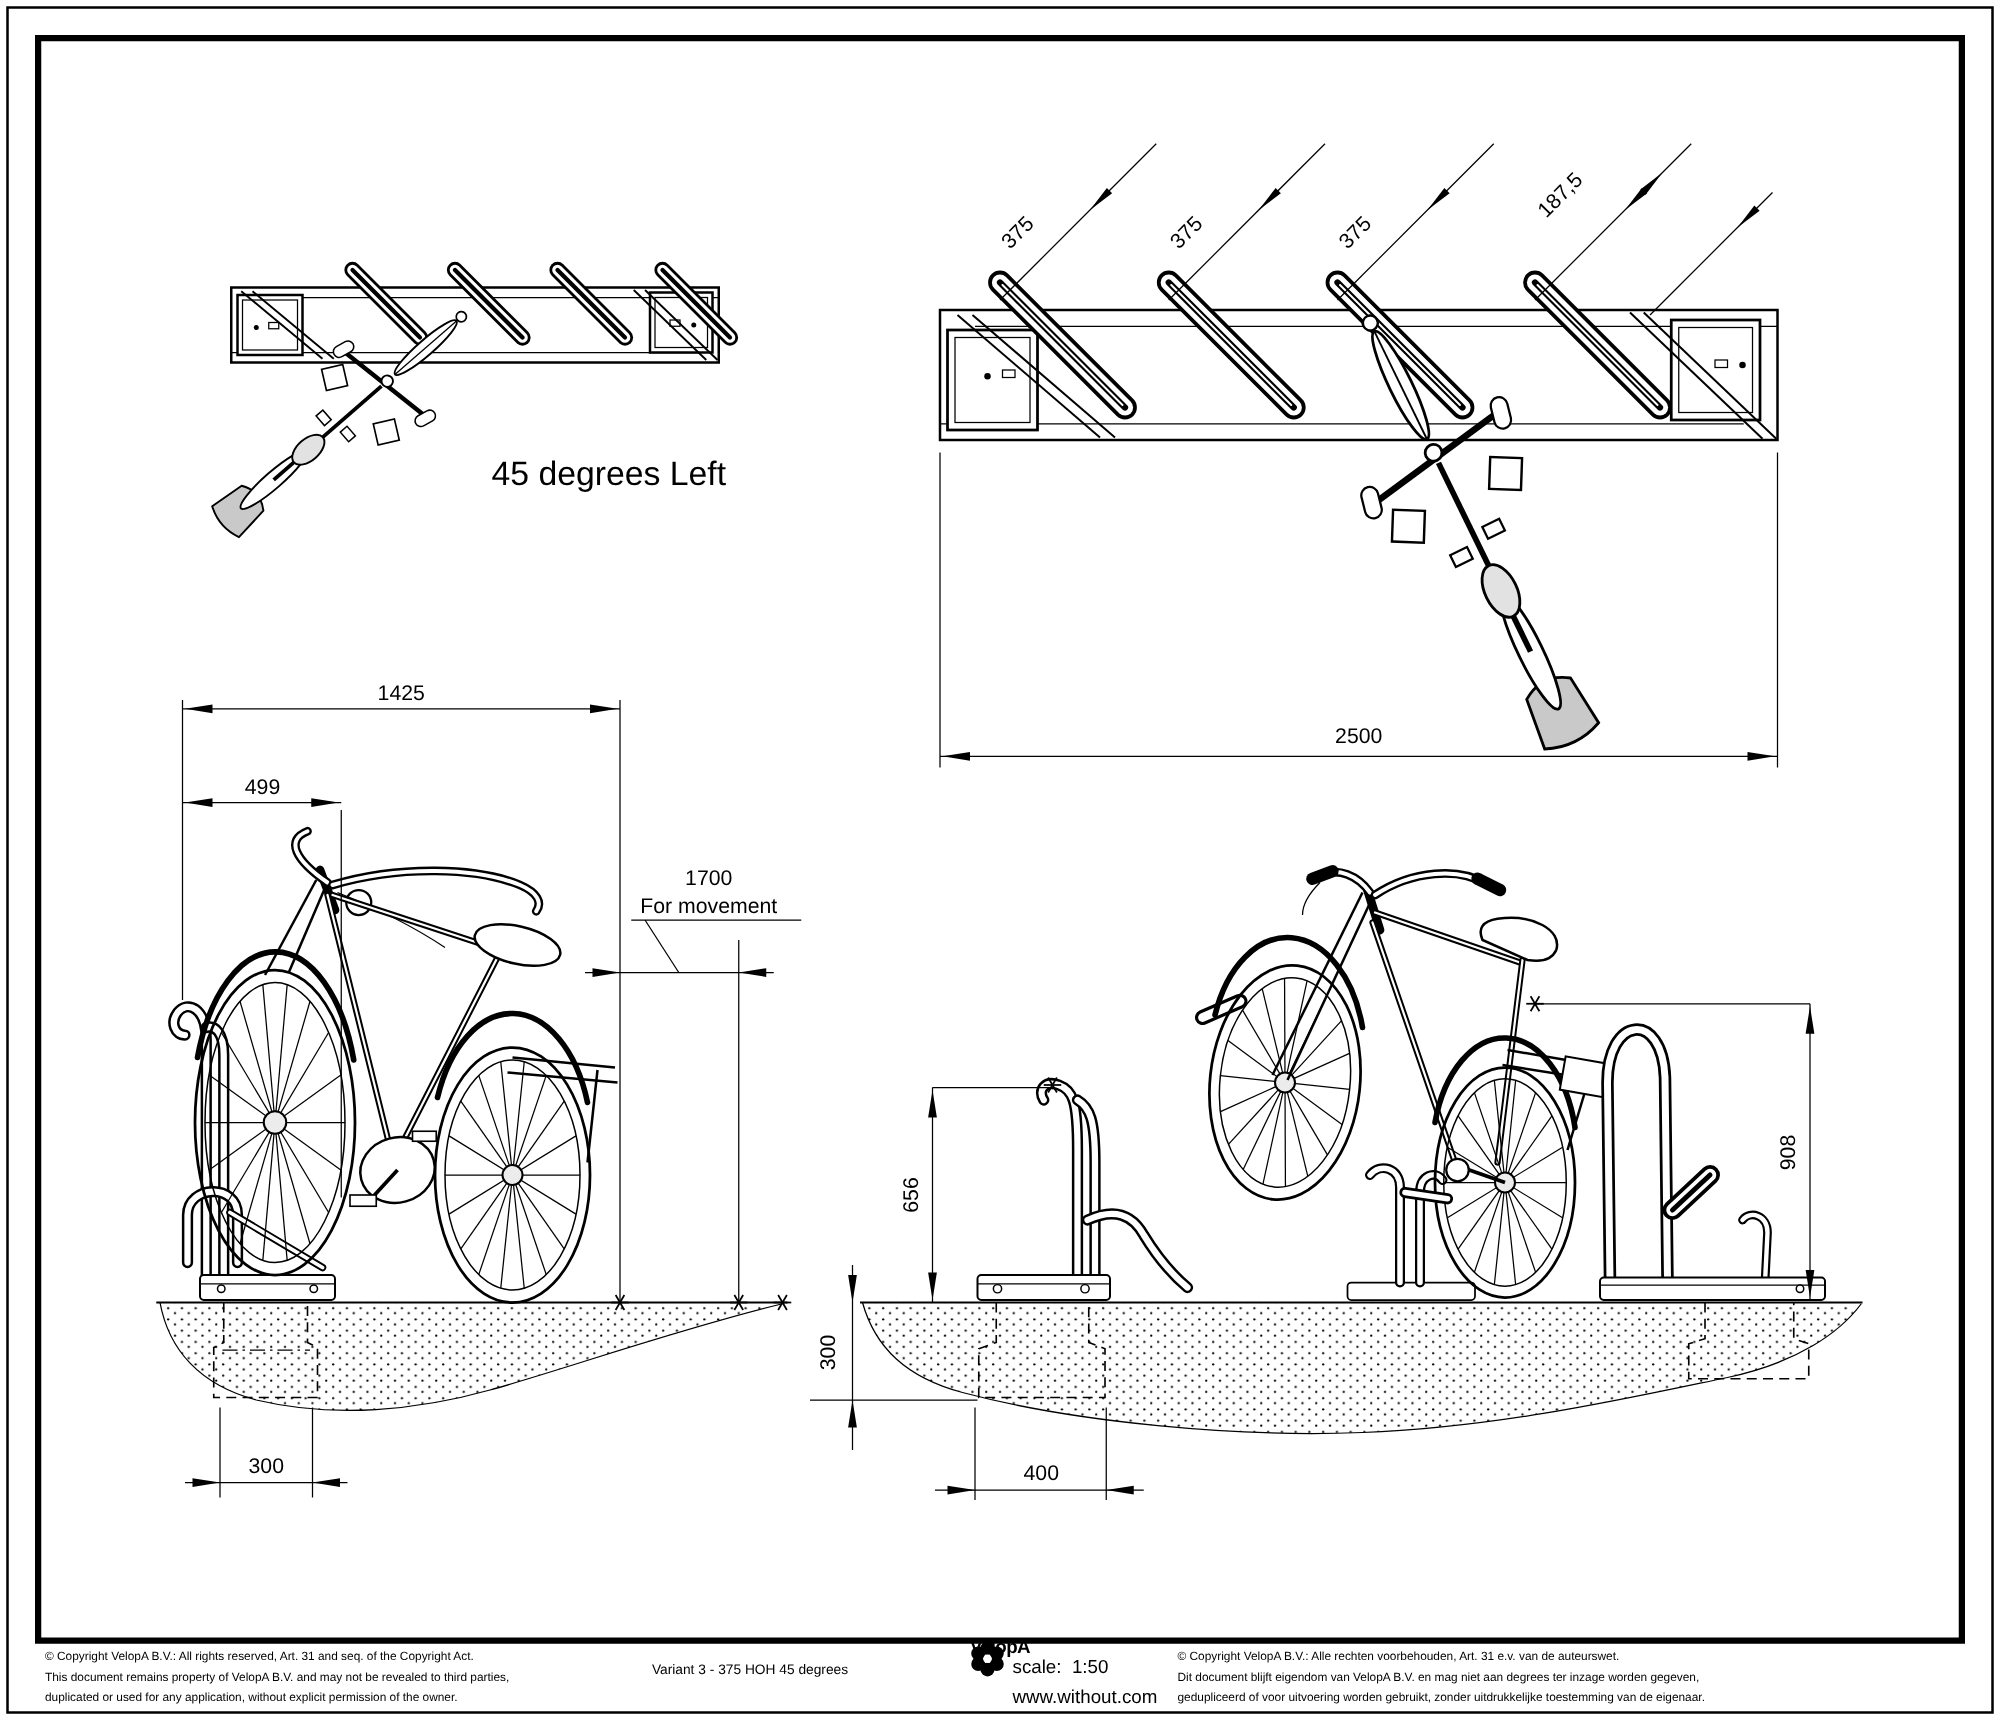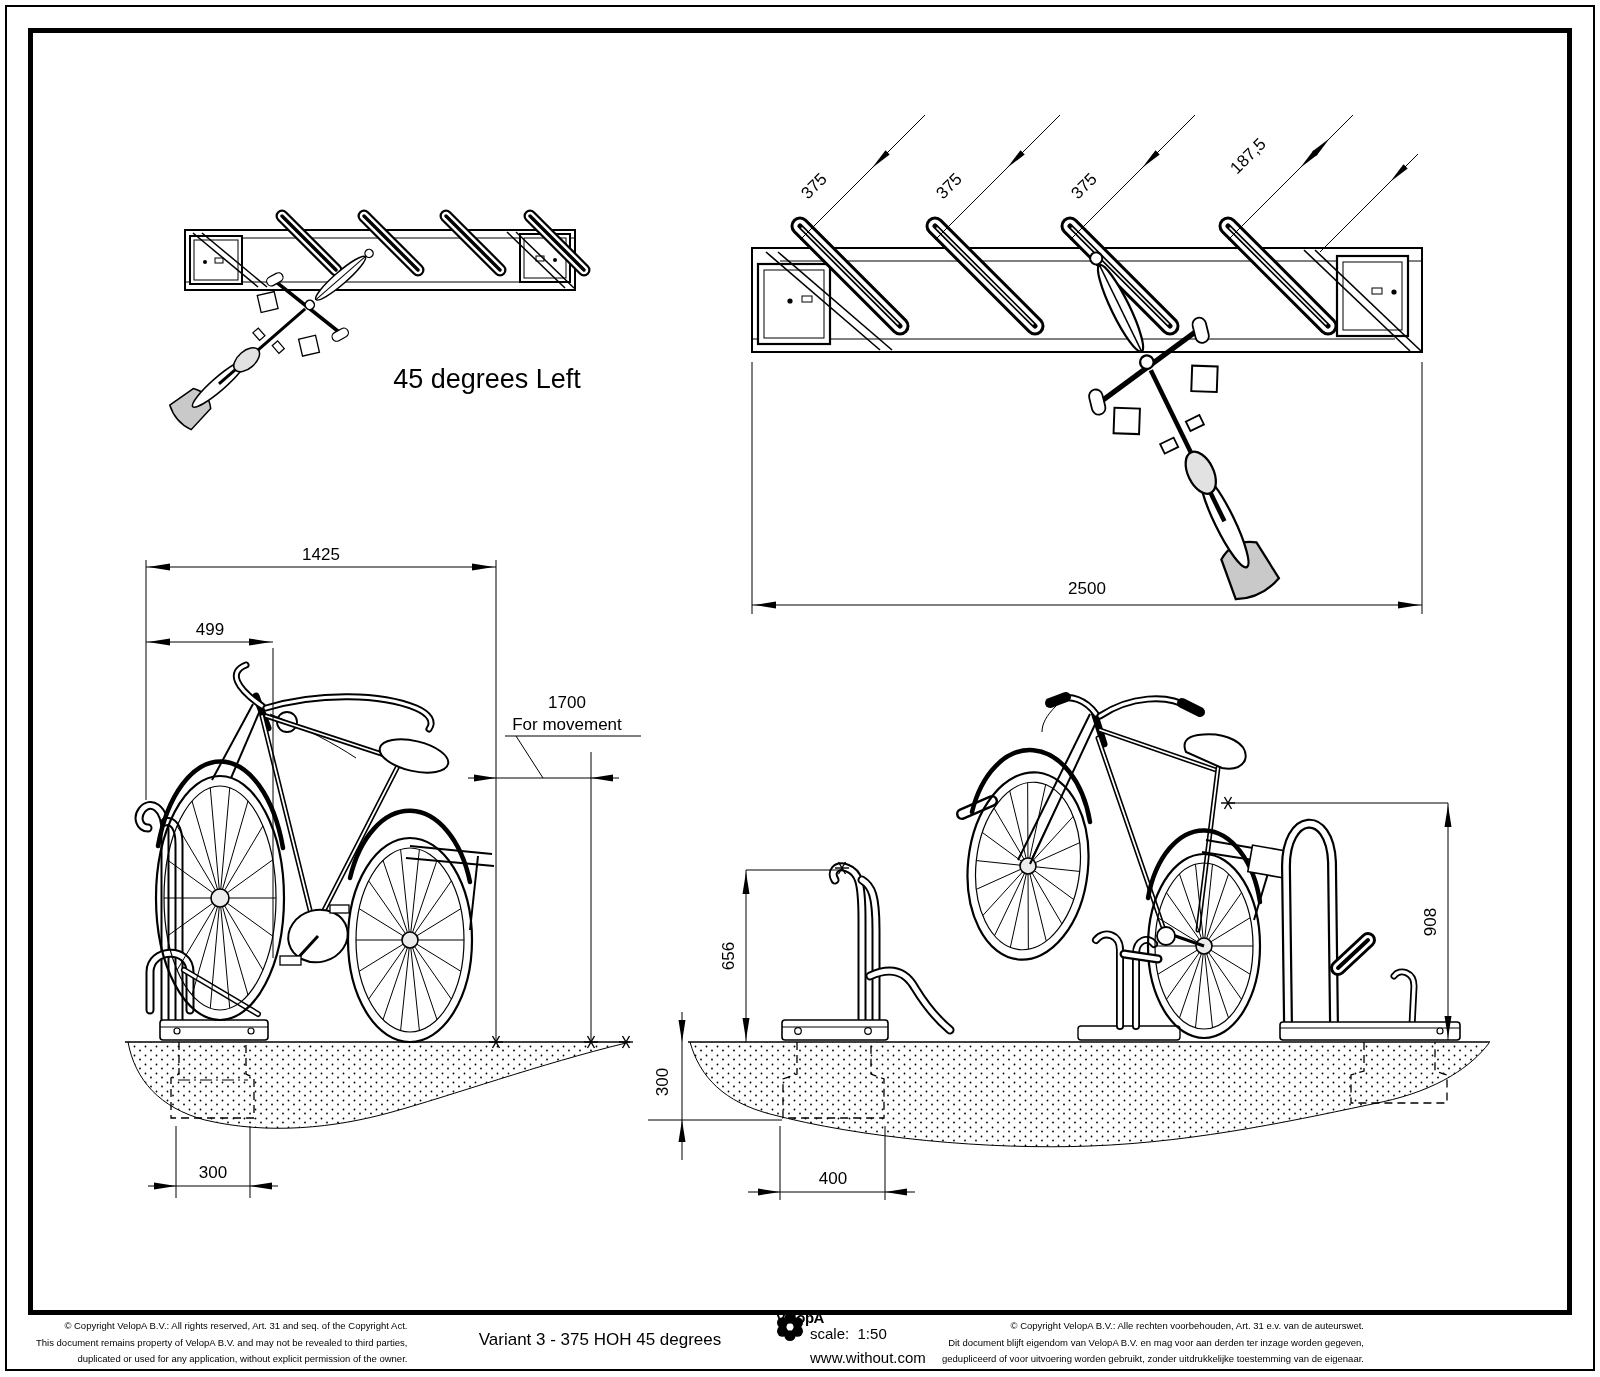--- a/index.html
+++ b/index.html
@@ -10,24 +10,24 @@
   svg{position:absolute;left:0;top:0;}
   svg text{font-family:"Liberation Sans", sans-serif;fill:#000;}
   .dim{font-size:17px;}
   .dim-big{font-size:27px;}
   .to{fill:none;stroke:#000;stroke-linecap:round;stroke-linejoin:round;}
   .tw{fill:none;stroke:#fff;stroke-linecap:round;stroke-linejoin:round;}
   .ln{fill:none;stroke:#000;}
   .thin{fill:none;stroke:#000;stroke-width:1;}
   .dash{fill:none;stroke:#000;stroke-width:1.3;stroke-dasharray:8 5;}
   .arr{fill:#000;stroke:none;}
-  .footer-block{position:absolute;line-height:16.5px;font-size:9.5px;white-space:nowrap;text-align:right;}
+  .footer-block{position:absolute;line-height:16.5px;font-size:9.5px;white-space:nowrap;}
   #ft-en{left:36px;top:1318px;}
   #ft-nl{left:942px;top:1318px;font-weight:400;}
-  #ft-title{position:absolute;left:430px;top:1330px;width:340px;text-align:center;font-size:17px;}
+  #ft-title{position:absolute;left:430px;top:1330px;width:340px;text-align:center;font-size:11px;}
   #ft-logo{position:absolute;left:760px;top:1312px;width:80px;text-align:center;}
   #ft-brand{font-weight:700;font-size:15px;letter-spacing:-0.5px;margin-top:-3px;}
   #ft-scale{position:absolute;left:810px;top:1322px;width:150px;text-align:left;font-size:15px;line-height:24px;}
 </style>
 </head>
 <body>
 
 <div id="page">
   <div id="outer-border"></div>
   <div id="frame"></div>
@@ -393,16 +393,16 @@
     <div id="ft-brand">VelopA</div>
   </div>
 
   <div id="ft-scale">
     <div><span>scale:</span>&nbsp;&nbsp;<span>1:50</span></div>
     <div>www.without.com</div>
   </div>
 
   <div id="ft-nl" class="footer-block">
     <div>©  Copyright VelopA B.V.: Alle rechten voorbehouden, Art. 31 e.v. van de auteurswet.</div>
-    <div>Dit document blijft eigendom van VelopA B.V. en mag voor aan derden ter inzage worden gegeven,</div>
+    <div>Dit document blijft eigendom van VelopA B.V. en mag niet aan degrees ter inzage worden gegeven,</div>
     <div>gedupliceerd of voor uitvoering worden gebruikt, zonder uitdrukkelijke toestemming van de eigenaar.</div>
   </div>
 </div>
 
 </body></html>

